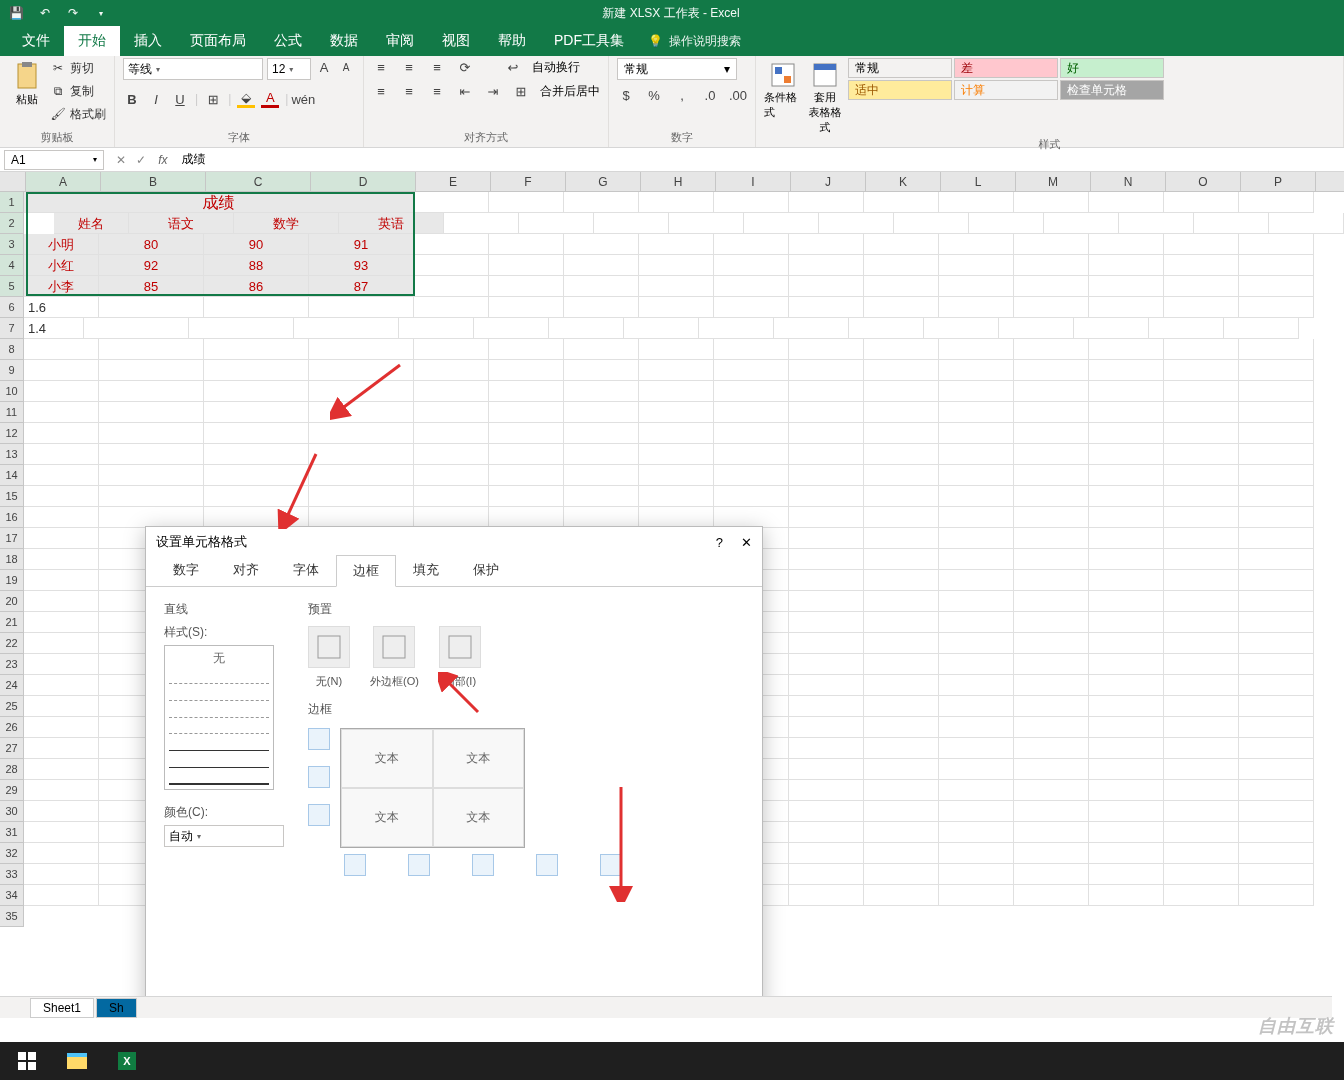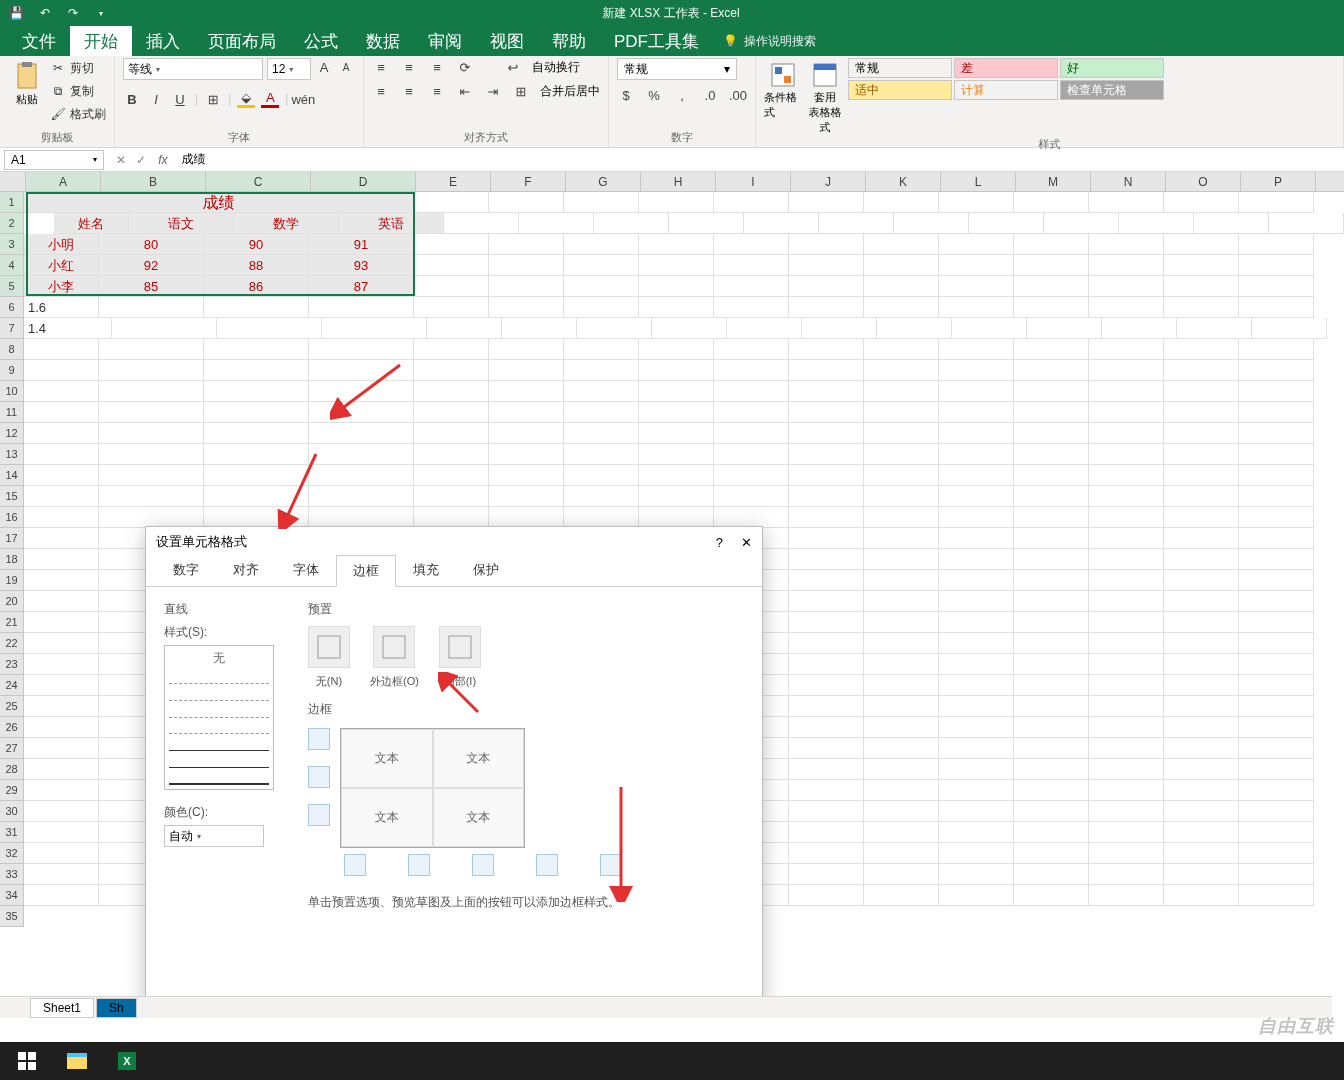--- a/index.html
+++ b/index.html
@@ -6,21 +6,21 @@
 body { width: 1344px; height: 1080px; background: #fff; overflow: hidden; position: relative; font-size: 12px; }
 
 
 .titlebar { height: 26px; background: #127947; color: #fff; display: flex; align-items: center; }
 .qat { display: flex; align-items: center; gap: 10px; padding: 0 8px; }
 .qat-btn { width: 18px; height: 18px; display: flex; align-items: center; justify-content: center; font-size: 12px; opacity: 0.95; }
 .title-text { flex: 1; text-align: center; font-size: 12px; opacity: 0.95; }
 
 
 .tabs { height: 30px; background: #127947; display: flex; align-items: stretch; color: #fff; padding-left: 8px; }
-.tab { padding: 0 14px; display: flex; align-items: center; font-size: 17px; cursor: pointer; }
+.tab { padding: 0 14px; display: flex; align-items: center; font-size: 14px; cursor: pointer; }
 .tab.active { background: #fff; color: #127947; }
 .tellme { display: flex; align-items: center; gap: 6px; padding: 0 10px; opacity: 0.9; }
 
 
 .ribbon { height: 92px; background: #f3f2f1; border-bottom: 1px solid #d6d6d6; display: flex; }
 .ribbon-group { border-right: 1px solid #e1dfdd; padding: 2px 8px 0 8px; display: flex; flex-direction: column; }
 .ribbon-group-body { flex: 1; display: flex; align-items: flex-start; gap: 4px; }
 .ribbon-group-label { text-align: center; font-size: 11px; color: #666; padding: 2px 0; }
 .big-btn { width: 38px; display: flex; flex-direction: column; align-items: center; justify-content: center; gap: 2px; padding-top: 4px; }
 .vstack { display: flex; flex-direction: column; gap: 3px; font-size: 12px; color: #333; }
@@ -431,21 +431,21 @@
           <div class="cell empty" style="width: 75px;"></div>
           <div class="cell empty" style="width: 75px;"></div>
           <div class="cell empty" style="width: 75px;"></div>
           <div class="cell empty" style="width: 75px;"></div>
           <div class="cell empty" style="width: 75px;"></div>
           <div class="cell empty" style="width: 75px;"></div>
           <div class="cell empty" style="width: 75px;"></div>
           <div class="cell empty" style="width: 75px;"></div>
         </div>
         <div class="cell-row">
-          <div class="cell plain" style="width: 88px; text-align: left;">1.4</div>
+          <div class="cell plain" style="width: 60px; text-align: left;">1.4</div>
           <div class="cell empty" style="width: 105px;"></div>
           <div class="cell empty" style="width: 105px;"></div>
           <div class="cell empty" style="width: 105px;"></div>
           <div class="cell empty" style="width: 75px;"></div>
           <div class="cell empty" style="width: 75px;"></div>
           <div class="cell empty" style="width: 75px;"></div>
           <div class="cell empty" style="width: 75px;"></div>
           <div class="cell empty" style="width: 75px;"></div>
           <div class="cell empty" style="width: 75px;"></div>
           <div class="cell empty" style="width: 75px;"></div>
@@ -970,21 +970,21 @@
             <div class="style-none">无</div>
             <div class="style-line"></div>
               <div class="style-line"></div>
             <div class="style-line"></div>
               <div class="style-line"></div>
             <div class="style-line solid"></div>
               <div class="style-line solid"></div>
             <div class="style-line thick"></div>
           </div>
           <div class="dlabel" style="margin-top:14px;">颜色(C):</div>
-          <div class="combo" style="width:100px;margin-top:4px;">
+          <div class="combo" style="width:120px;margin-top:4px;">
               <span>自动</span>
               <span class="arrow">▾</span>
             </div>
         </div>
         <div style="flex:1;">
           <div class="dlabel">预置</div>
           <div class="preset-row" style="margin-top:8px;" id="presets-container">
               <div class="preset-item">
                 <div class="preset-box">
                   <svg width="26" height="26">
@@ -1026,21 +1026,20 @@
               </div>
             </div>
           </div>
           <div class="border-btns-h">
             <div class="bb"></div>
             <div class="bb"></div>
             <div class="bb"></div>
             <div class="bb"></div>
             <div class="bb"></div>
           </div>
-          <div class="hint">单击预置选项、预览草图及上面的按钮可以添加边框样式。</div>
         </div>
       </div>
     </div>
 
   </div>
 
   <svg class="arrow-svg" style="left:330px;top:188px;" width="80" height="60">
       <defs>
         <marker id="ah1" markerWidth="8" markerHeight="8" refX="2" refY="4" orient="auto">
           <polygon points="0 0, 8 4, 0 8" fill="#e03030"></polygon>

